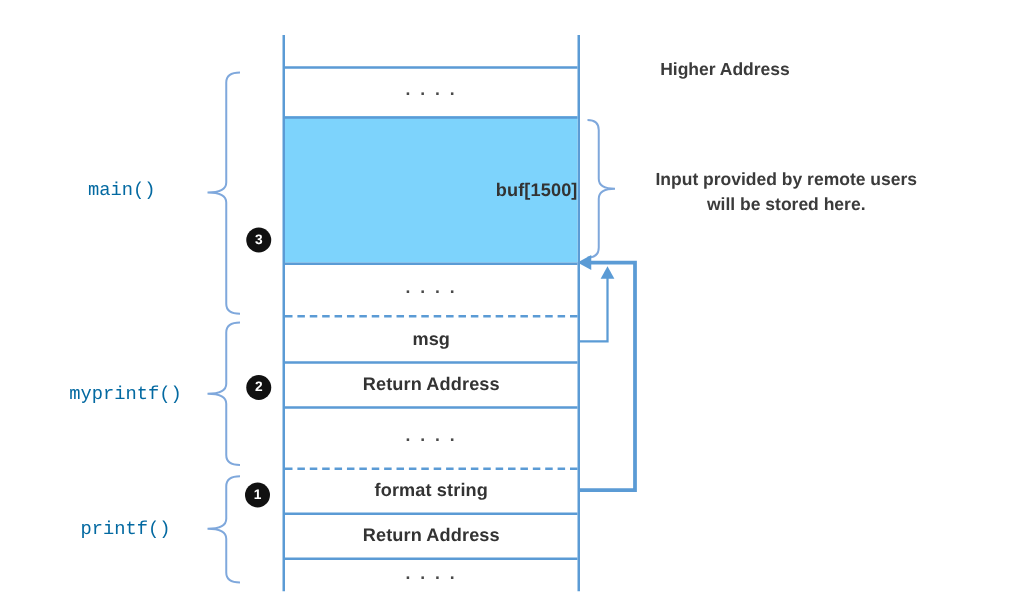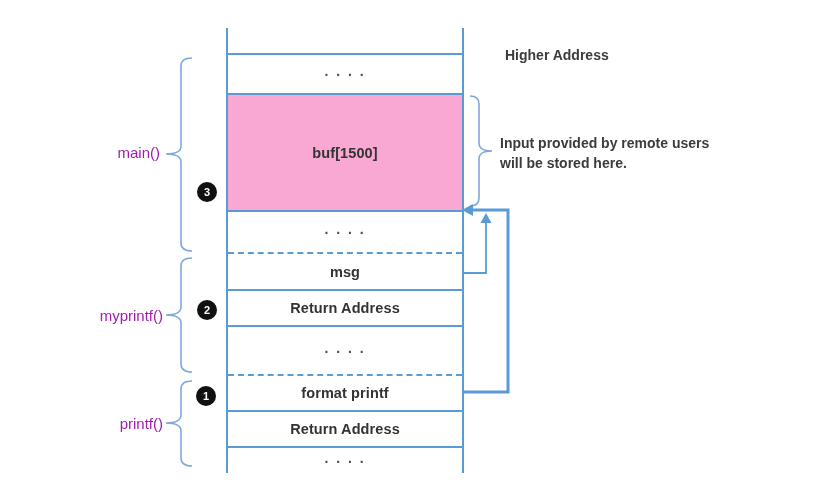--- a/index.html
+++ b/index.html
@@ -14,40 +14,40 @@
     box-sizing:border-box;display:flex;flex-direction:column;
   }
   .cell{
     box-sizing:border-box;flex:0 0 auto;display:flex;align-items:center;justify-content:center;
     font-size:14.5px;font-weight:600;color:#333;letter-spacing:.1px;
   }
   .cell.spacer{border:none;}
   .bt-solid{border-top:2px solid #5B9BD5;}
   .bt-dashed{border-top:2px dashed #5B9BD5;}
   .bb-solid{border-bottom:2px solid #5B9BD5;}
-  .cell.gray{background:#f9a8d4;}
+  .cell.gray{background:#7dd3fc;justify-content:flex-end;}
   .cell .dots{
     font-size:14px;font-weight:700;color:#4a4a4a;letter-spacing:2px;
     transform:translateY(-3px);
   }
   
   .fn-label{
-    position:absolute;width:125px;text-align:right;
-    font-family:Liberation Sans, sans-serif;
-    font-size:15px;font-weight:500;color:#a21caf;
+    position:absolute;width:125px;text-align:center;
+    font-family:Liberation Mono, monospace;
+    font-size:15px;font-weight:500;color:#0369a1;
   }
   
   .badge{
     position:absolute;width:20px;height:20px;border-radius:50%;
     background:#111;color:#fff;font-size:11px;font-weight:700;
     display:flex;align-items:center;justify-content:center;z-index:5;
   }
   
   .side-note{
-    position:absolute;font-size:14px;font-weight:600;color:#3b3b3b;
+    position:absolute;font-size:14px;font-weight:600;color:#3b3b3b;text-align:center;
   }
   #input-note{line-height:20px;}
   
   #overlay{position:absolute;left:0;top:0;width:825px;height:486px;pointer-events:none;z-index:4;}
 </style>
 </head>
 <body>
 
 <div id="canvas">
 
@@ -65,21 +65,21 @@
     <div class="cell bt-dashed" style="height:37px">
       <span>msg</span>
     </div>
     <div class="cell bt-solid" style="height:36px">
       <span>Return Address</span>
     </div>
     <div class="cell bt-solid" style="height:49px">
       <span class="dots">. . . .</span>
     </div>
     <div class="cell bt-dashed" style="height:36px">
-      <span>format printf</span>
+      <span>format string</span>
     </div>
     <div class="cell bt-solid bb-solid" style="height:38px">
       <span>Return Address</span>
     </div>
     <div class="cell" style="flex:1 1 auto">
       <span class="dots">. . . .</span>
     </div>
   </div>
 
   <div class="fn-label" style="left:35px;top:144px">main()</div>

